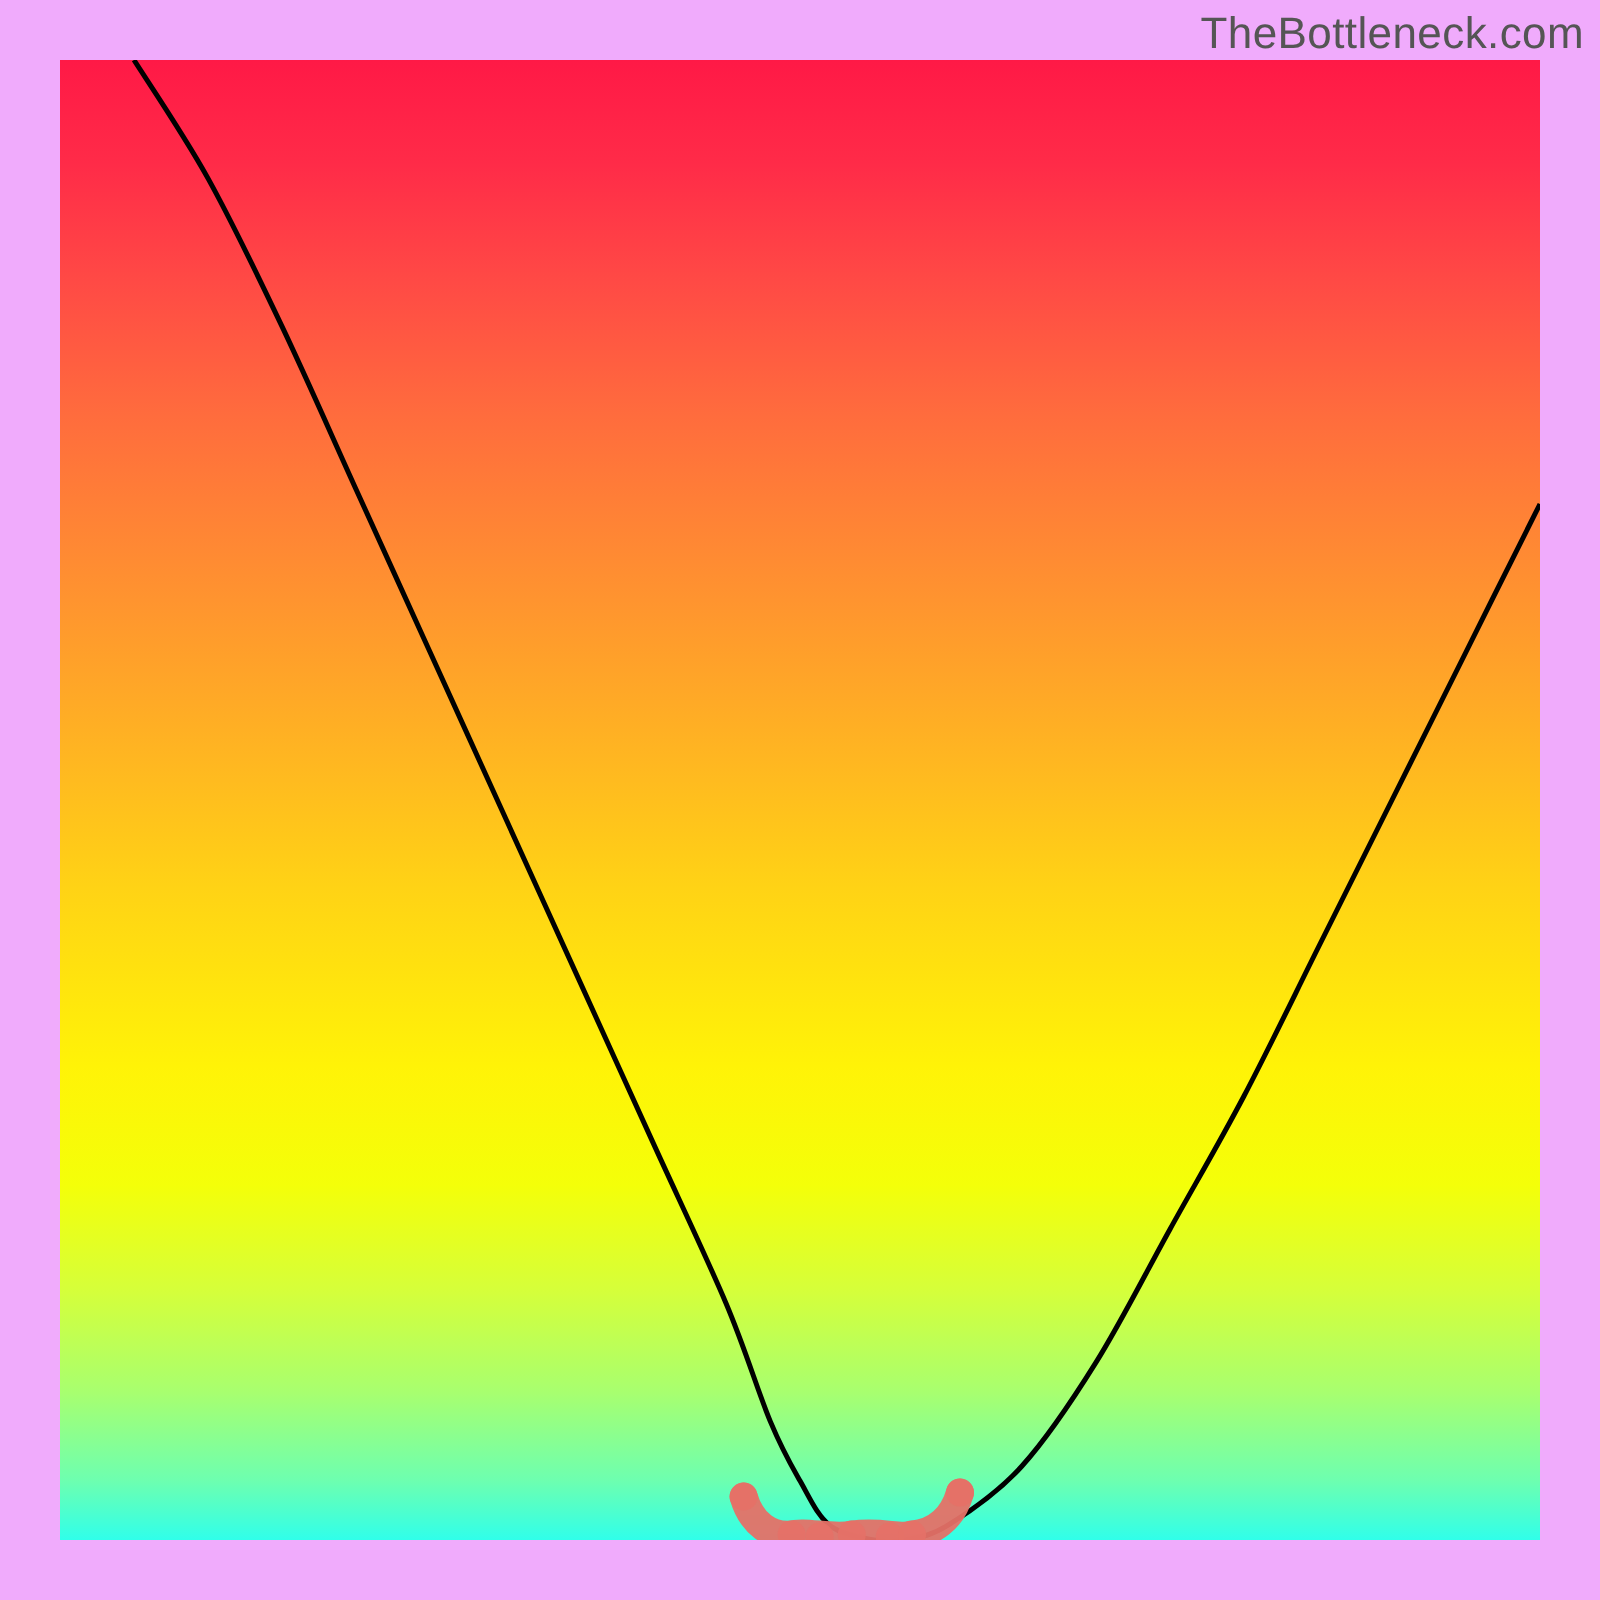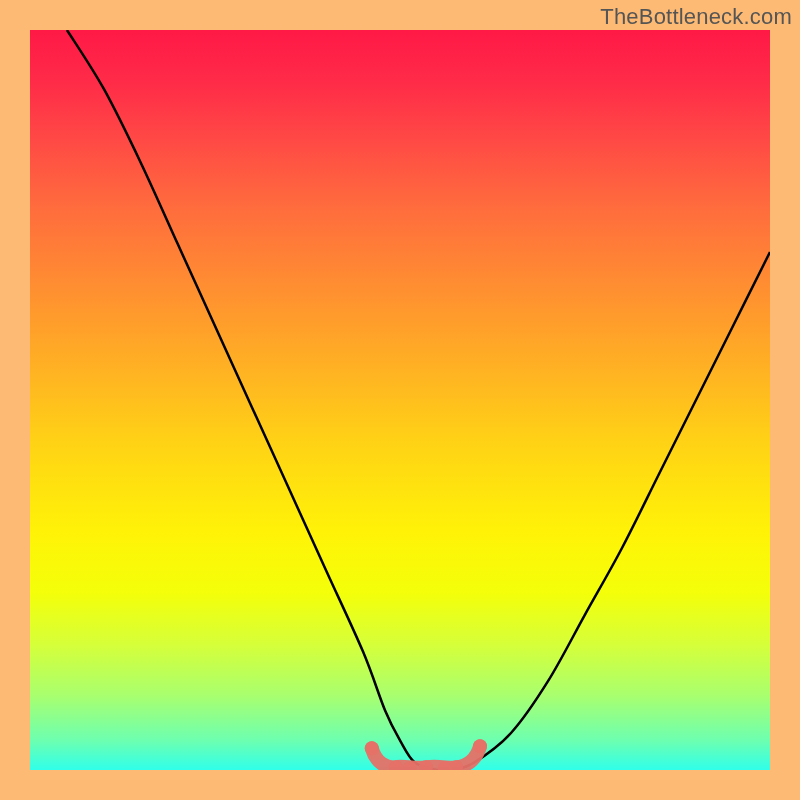--- a/index.html
+++ b/index.html
@@ -8,21 +8,21 @@
     width: 800px;
     height: 800px;
     background: #000;
     overflow: hidden;
     font-family: Arial, Helvetica, sans-serif;
   }
   .frame {
     position: relative;
     width: 800px;
     height: 800px;
-    background: #fdba74;
+    background: #f0abfc;
   }
   .watermark {
     position: absolute;
     top: 4px;
     right: 8px;
     color: #555;
     font-size: 22px;
     font-weight: 500;
     letter-spacing: 0.2px;
     z-index: 10;

